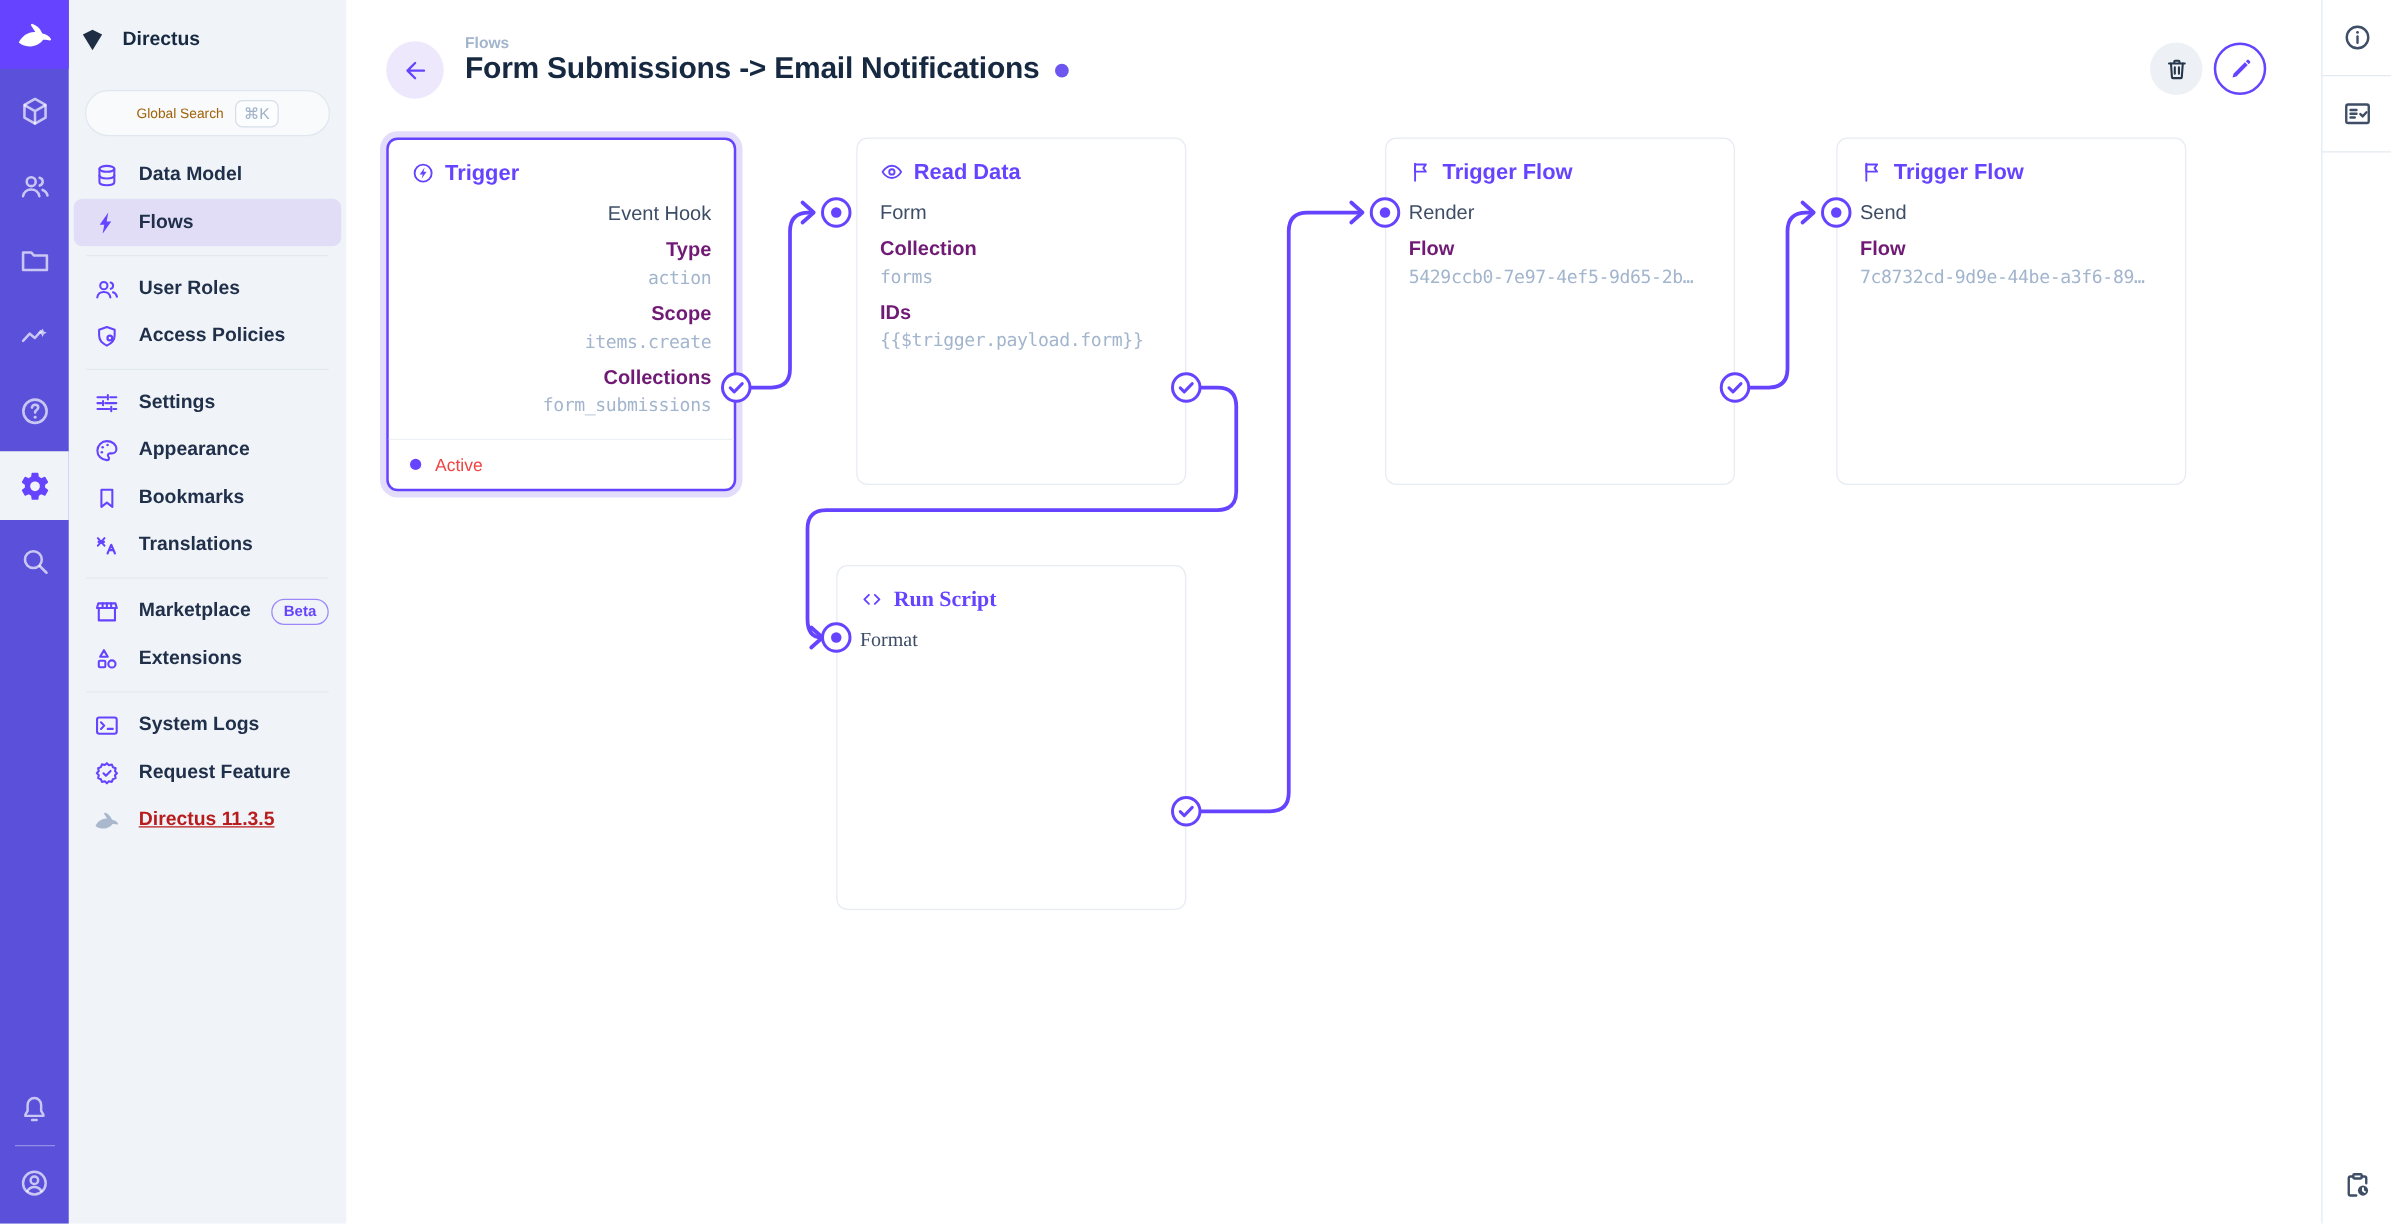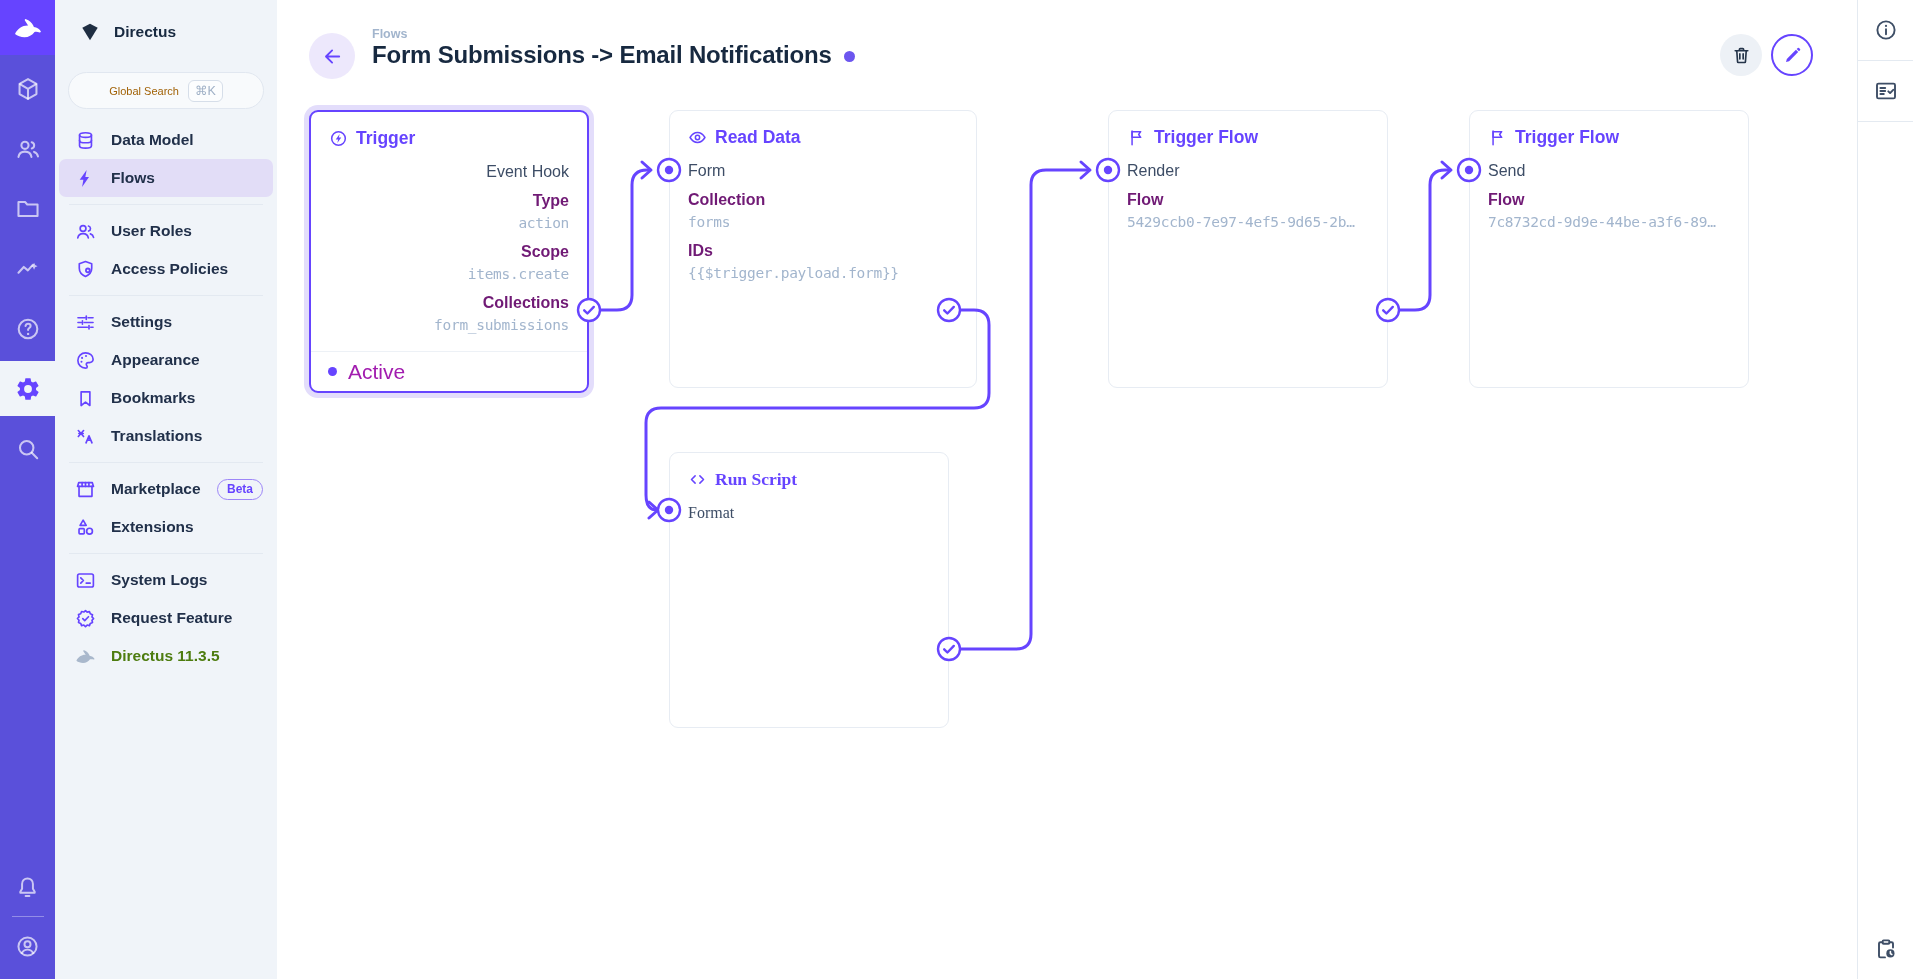--- a/index.html
+++ b/index.html
@@ -14,35 +14,35 @@
   .module-btn { width:55px; height:55px; display:flex; align-items:center; justify-content:center; color:rgba(255,255,255,0.68); cursor:pointer; }
   .module-btn.active { background:#F0F4F9; color:#6644FF; }
   .module-bottom { position:absolute; bottom:10px; left:0; width:55px; display:flex; flex-direction:column; align-items:center; }
   .module-bottom .module-btn { height:46px; }
   .module-divider { width:32px; height:1px; background:rgba(255,255,255,0.35); margin:6px 0; }
   .icon { display:inline-flex; align-items:center; justify-content:center; }
   .icon svg { display:block; }
 
   
   .nav-sidebar { width:222px; height:979px; background:#F0F4F9; flex:0 0 222px; position:relative; z-index:4; }
-  .project-row { height:56px; display:flex; align-items:center; gap:13px; padding:8px 0 0 24px; cursor:pointer; }
+  .project-row { height:56px; display:flex; align-items:center; gap:13px; padding:8px 0 0 8px; cursor:pointer; }
   .project-row .icon { color:#1F2E42; }
   .project-name { font-size:15.5px; font-weight:700; color:#172940; }
   .search-box { margin:16px 13px 10px; height:37px; border:1.5px solid #E1E7F0; border-radius:22px;
     background:rgba(255,255,255,0.55); display:flex; align-items:center; justify-content:center; gap:9px; cursor:text; }
   .search-placeholder { color:#a16207; font-size:11px; }
   .kbd-badge { border:1px solid #D6DEE9; border-radius:6px; color:#9FB0C6; font-size:12.5px; padding:2px 6px 3px; background:rgba(255,255,255,0.6); }
   .nav-divider { height:1px; background:#E3E9F1; margin:7px 14px; }
   .nav-item { height:38px; display:flex; align-items:center; gap:14px; padding:0 10px 0 14px; margin:0 4px; border-radius:7px; cursor:pointer; }
   .nav-item .icon { width:24px; color:#6644FF; flex:0 0 24px; }
   .nav-item-label { font-size:15.5px; font-weight:600; color:#21304A; white-space:nowrap; }
   .nav-item.active { background:#E2DDF7; }
   .nav-item.muted { cursor:default; }
   .nav-item.muted .icon { color:#A9B8CC; }
-  .nav-item.muted .nav-item-label { color:#4d7c0f; font-weight:600; }
+  .nav-item.muted .nav-item-label { color:#b91c1c; font-weight:600;text-decoration:underline; }
   .beta-badge { margin-left:auto; border:1.5px solid #9D86F8; color:#6644FF; font-size:12px; font-weight:600;
     border-radius:12px; padding:2px 9px 3px; }
 
   
   .main { position:relative; flex:1 1 auto; height:979px; background:#ffffff; overflow:hidden; }
   .back-btn { position:absolute; left:32px; top:33px; width:46px; height:46px; border-radius:50%;
     background:#EDE8FC; color:#6644FF; display:flex; align-items:center; justify-content:center; cursor:pointer; }
   .breadcrumb { position:absolute; left:95px; top:27px; font-size:12.5px; font-weight:600; color:#A2B5CD; }
   .page-title { position:absolute; left:95px; top:41px; font-size:24px; font-weight:700; color:#172940; letter-spacing:-0.2px; display:flex; align-items:center; gap:12px; }
   .unsaved-dot { width:11px; height:11px; border-radius:50%; background:#6C56EF; margin-top:3px; }
@@ -60,21 +60,21 @@
   .panel-title { display:flex; align-items:center; gap:8px; color:#6644FF; font-size:17.5px; font-weight:700; line-height:22px; }
   .panel-title .icon { color:#6644FF; }
   .panel-name { margin-top:12px; font-size:16px; color:#3D4D66; line-height:22px; }
   .field { margin-top:7px; }
   .field:first-of-type { margin-top:2px; }
   .field-label { font-size:16px; font-weight:700; color:#701a75; line-height:22px; }
   .field-value { font-family:"DejaVu Sans Mono", monospace; font-size:14.5px; color:#A2B5CD; line-height:22px; letter-spacing:-0.3px; white-space:nowrap; overflow:hidden; }
   .panel-status { position:absolute; left:0; right:0; bottom:0; height:40px; border-top:1px solid #EDF1F6;
     display:flex; align-items:center; gap:11px; padding:0 17px; }
   .status-dot { width:9px; height:9px; border-radius:50%; background:#6644FF; }
-  .status-label { font-size:21px; color:#a21caf; }
+  .status-label { font-size:14px; color:#ef4444; }
 
   
   .right-bar { width:56px; height:979px; background:#fff; border-left:1px solid #E4EAF1; flex:0 0 56px; position:relative; }
   .right-section { height:61px; border-bottom:1px solid #E4EAF1; display:flex; align-items:center; justify-content:center; color:#3E4E66; cursor:pointer; }
   .right-bottom { position:absolute; bottom:14px; left:0; width:56px; display:flex; justify-content:center; color:#3E4E66; cursor:pointer; }
 </style>
 </head>
 <body>
 
 <div class="app">
@@ -368,21 +368,21 @@
             <div class="field">
               <div class="field-label">Collections</div>
               <div class="field-value">form_submissions</div>
             </div>
           </div>
           <div class="panel-status">
             <span class="status-dot"></span>
             <span class="status-label">Active</span>
           </div>
         </div>
-        <div class="panel" style="left: 392px; top: 110px; width: 308px; height: 278px;">
+        <div class="panel" style="left: 408px; top: 110px; width: 264px; height: 278px;">
           <div class="panel-inner">
             <div class="panel-title">
               <span class="icon">
                 <svg viewBox="0 0 24 24" fill="none" stroke="currentColor" stroke-width="1.9" stroke-linecap="round" stroke-linejoin="round" width="19" height="19">
                   <path d="M2.6 12S6.4 5.8 12 5.8 21.4 12 21.4 12 17.6 18.2 12 18.2 2.6 12 2.6 12z"></path>
                   <circle cx="12" cy="12" r="2.7"></circle>
                 </svg>
               </span>
               <span>Read Data</span>
             </div>

